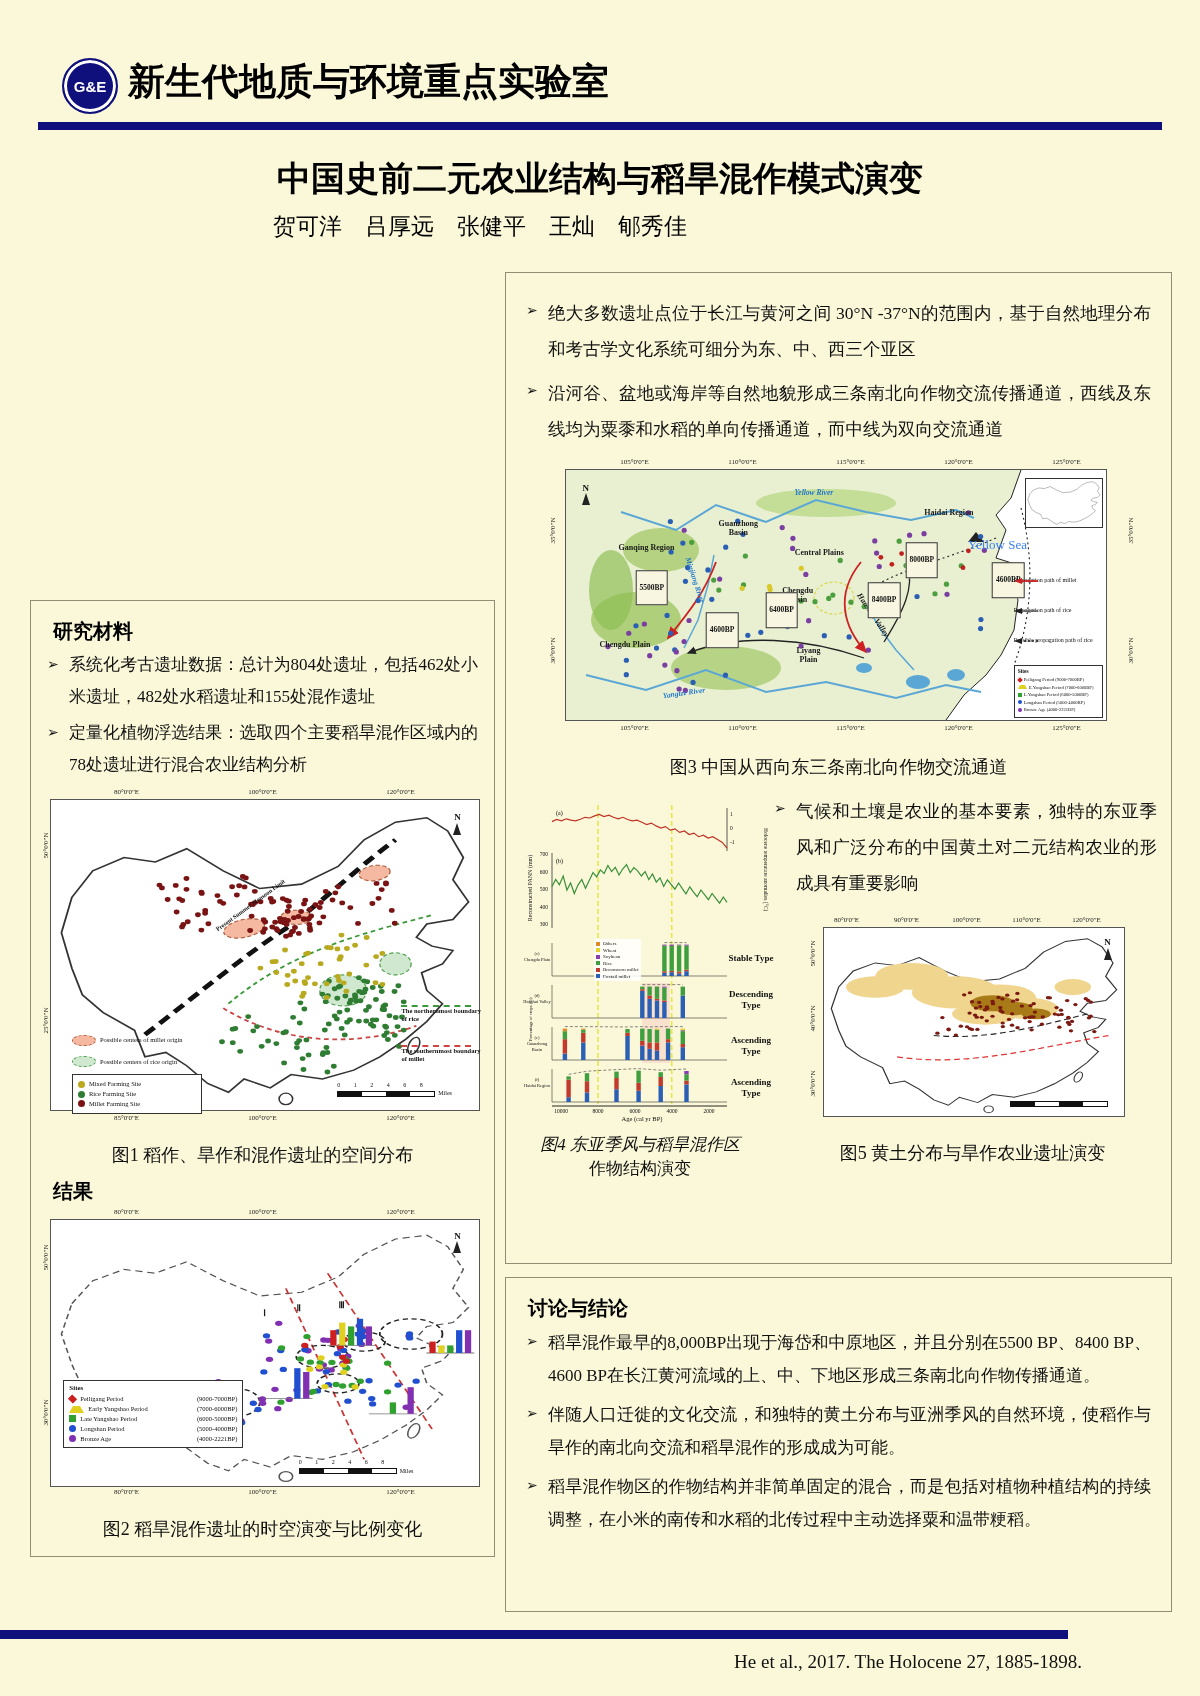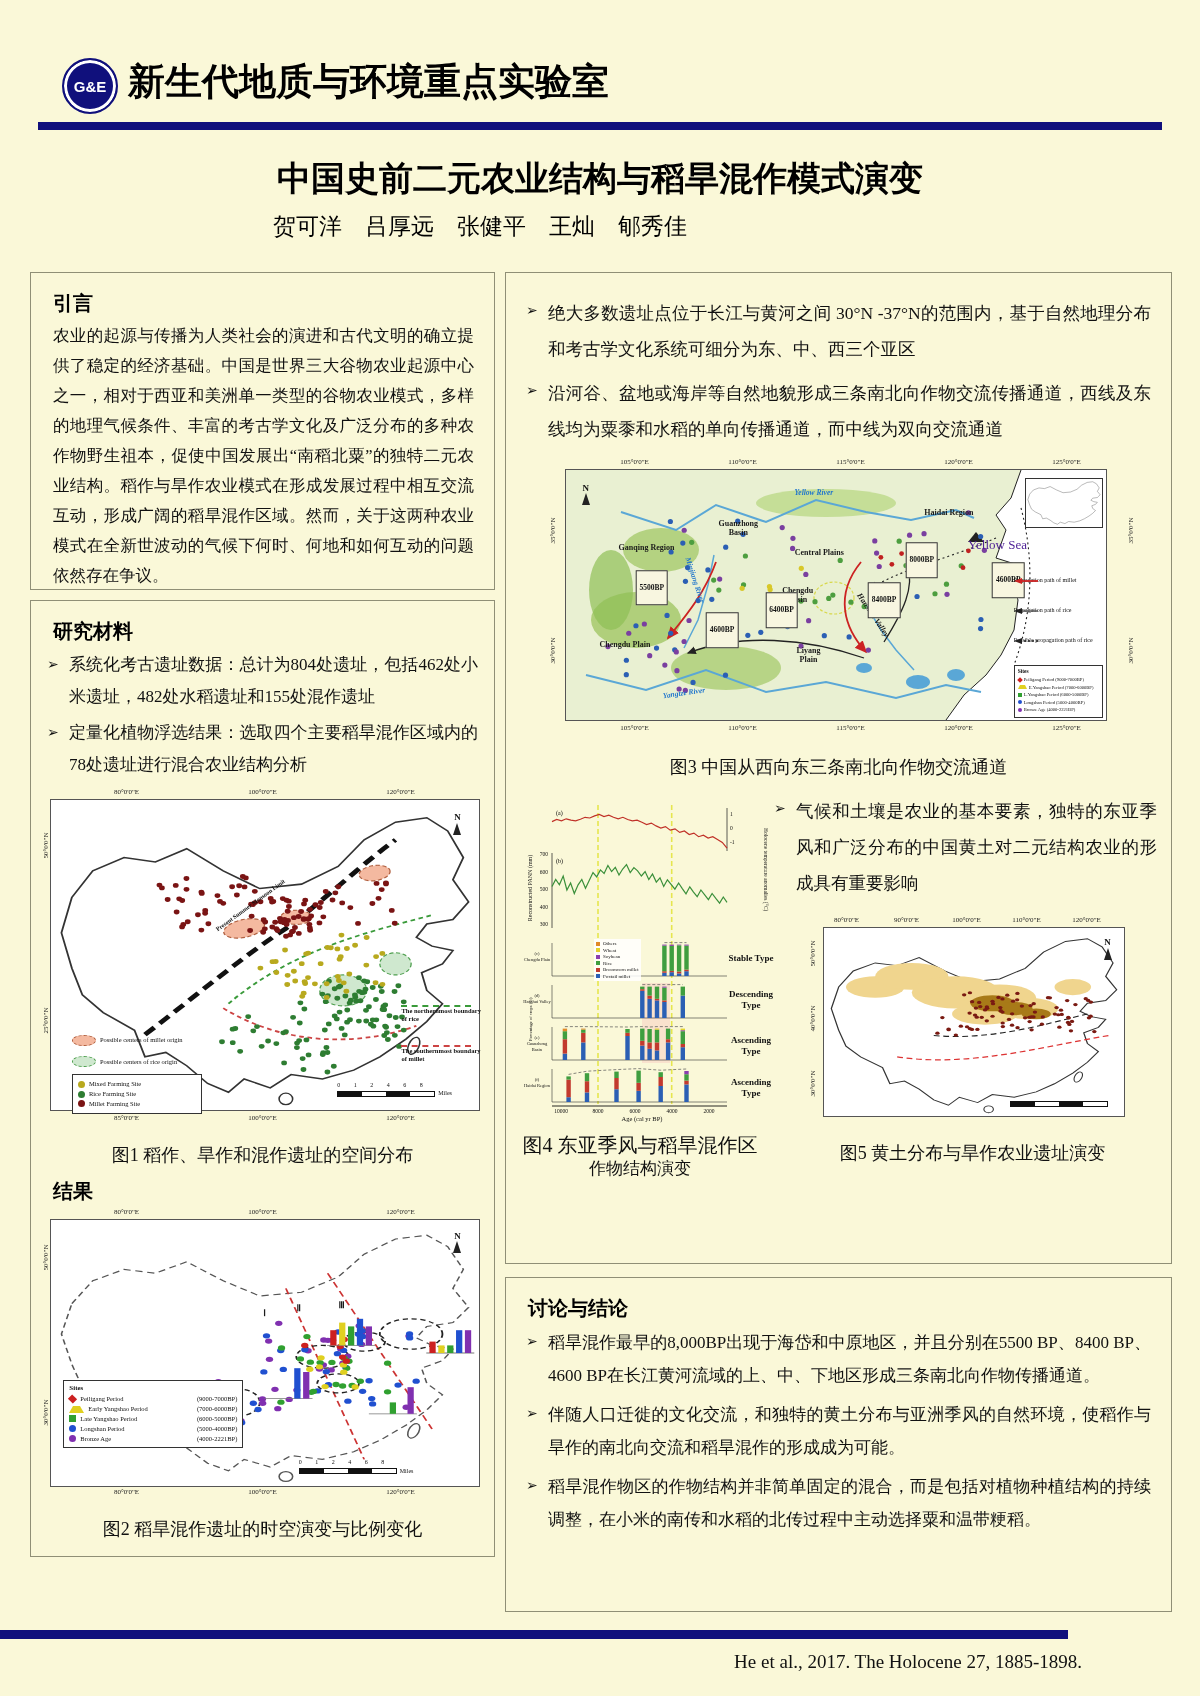--- a/index.html
+++ b/index.html
@@ -25,21 +25,21 @@
   
   .figwrap{position:relative;}
   .mapframe{position:absolute;background:#fff;border:1px solid #555;}
   .mapframe svg{position:absolute;left:0;top:0;width:100%;height:100%;}
   .tick{position:absolute;font:7px/1 "Liberation Serif",serif;color:#222;white-space:nowrap;transform:translateX(-50%);}
   .tickr{position:absolute;font:7px/1 "Liberation Serif",serif;color:#222;white-space:nowrap;transform:rotate(-90deg);transform-origin:center;}
   .ml{position:absolute;font:6.5px/1.2 "Liberation Serif",serif;color:#111;white-space:nowrap;}
   .m3{position:absolute;transform:translate(-50%,-50%);font:bold 8px/1.15 "Liberation Serif",serif;text-align:center;color:#1a1a1a;white-space:nowrap;}
   .riv{color:#2277cc;font:italic bold 7.5px/1 "Liberation Serif",serif;}
   .bp{position:absolute;transform:translate(-50%,-50%);font:bold 7.5px/1 "Liberation Serif",serif;background:#f8f6e0;border:1px solid #333;padding:13px 3px;white-space:nowrap;}
-  .sea{position:absolute;transform:translate(-50%,-50%);font:13px/1.2 "Liberation Serif",serif;color:#4c1d95;text-align:center;}
+  .sea{position:absolute;transform:translate(-50%,-50%);font:13px/1.2 "Liberation Serif",serif;color:#3b82f6;text-align:center;}
   .compass{position:absolute;display:flex;flex-direction:column;align-items:center;font:bold 9px/1.2 "Liberation Serif",serif;color:#111;}
   .compass .tri{width:0;height:0;border-left:4px solid transparent;border-right:4px solid transparent;border-bottom:12px solid #222;}
   .legrow{display:flex;align-items:center;gap:4px;margin:2px 0;font:6.5px/1.2 "Liberation Serif",serif;white-space:nowrap;}
   .sw-ell{width:22px;height:9px;border-radius:50%;flex:0 0 22px;}
   .mk{width:7px;height:7px;display:inline-block;flex:0 0 7px;}
   .mk.c{border-radius:50%;}
   .mk.d{transform:rotate(45deg);width:6px;height:6px;}
   .mk.t{width:0;height:0;background:none!important;border-left:4px solid transparent;border-right:4px solid transparent;border-bottom:7px solid #e0d020;}
   .sitesbox{position:absolute;border:1px solid #333;background:#fff;padding:3px 5px;}
   .scalebar{position:absolute;font:6px/1.2 "Liberation Serif",serif;}
@@ -69,24 +69,20 @@
 <div id="poster">
 
   <div class="logo">
       <span>G&amp;E</span>
     </div>
   <div class="labname">新生代地质与环境重点实验室</div>
   <div class="hrule"></div>
   <div class="title">中国史前二元农业结构与稻旱混作模式演变</div>
   <div class="authors">贺可洋　吕厚远　张健平　王灿　郇秀佳</div>
 
-  <div class="box" id="box-intro" style="left:30px;top:272px;width:463px;height:316px;">
-    <div class="h-sec">引言</div>
-    <p class="para">农业的起源与传播为人类社会的演进和古代文明的确立提供了稳定的经济基础。中国是世界三大谷物农业起源中心之一，相对于西亚和美洲单一类型的谷物农业模式，多样的地理气候条件、丰富的考古学文化及广泛分布的多种农作物野生祖本，促使中国发展出“南稻北粟”的独特二元农业结构。稻作与旱作农业模式在形成发展过程中相互交流互动，形成广阔的稻旱混作区域。然而，关于这两种农业模式在全新世波动的气候下何时、何地和如何互动的问题依然存在争议。</p>
-  </div>
 
   <div class="box" id="box-left2" style="left:30px;top:600px;width:463px;height:955px;">
     <div class="h-sec">研究材料</div>
     <div class="bul">
         <span class="mk2">➢</span>
         <span>系统化考古遗址数据：总计为804处遗址，包括462处小米遗址，482处水稻遗址和155处混作遗址</span>
       </div>
     <div class="bul">
         <span class="mk2">➢</span>
         <span>定量化植物浮选结果：选取四个主要稻旱混作区域内的78处遗址进行混合农业结构分析</span>
@@ -954,21 +950,21 @@
             <div class="legrow">
                 <span class="sq" style="background:#c23a2e;"></span>
                 <span>Broomcorn millet</span>
               </div>
             <div class="legrow">
                 <span class="sq" style="background:#2b5fb4;"></span>
                 <span>Foxtail millet</span>
               </div>
           </div>
         </div>
-        <div class="figcap" style="font-size:20px;">图4 东亚季风与稻旱混作区</div>
+        <div class="figcap" style="font-size:17px;font-style:italic;">图4 东亚季风与稻旱混作区</div>
         <div class="figcap" style="margin-top:0;font-size:17px;">作物结构演变</div>
       </div>
 
       <div style="flex:1;">
         <div class="bul big" style="margin:0 14px 0 0;">
             <span class="mk2">➢</span>
             <span>气候和土壤是农业的基本要素，独特的东亚季风和广泛分布的中国黄土对二元结构农业的形成具有重要影响</span>
           </div>
         <div class="figwrap" style="margin:14px auto 0;width:352px;height:218px;">
           <span class="tick" style="left:50px;top:2px;">80°0'0"E</span>

